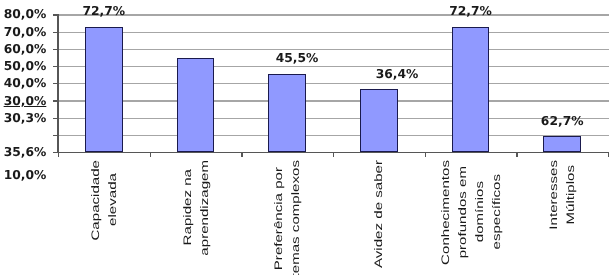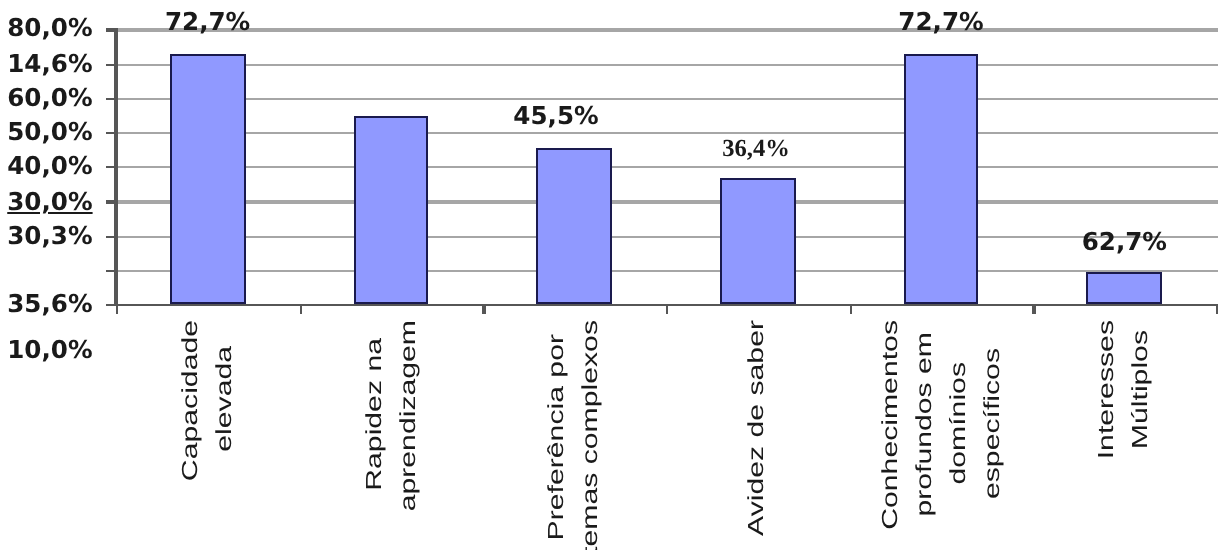--- a/index.html
+++ b/index.html
@@ -67,22 +67,22 @@
   <div class="layer" id="bar-layer">
       <div class="bar" style="left: 85.1px; top: 27px; width: 37.5px; height: 125px;"></div>
       <div class="bar" style="left: 176.8px; top: 58.3px; width: 37.5px; height: 93.7px;"></div>
       <div class="bar" style="left: 268.4px; top: 73.7px; width: 37.5px; height: 78.3px;"></div>
       <div class="bar" style="left: 360.1px; top: 89.4px; width: 37.5px; height: 62.6px;"></div>
       <div class="bar" style="left: 451.8px; top: 27px; width: 37.5px; height: 125px;"></div>
       <div class="bar" style="left: 543.4px; top: 136.3px; width: 37.5px; height: 15.7px;"></div>
     </div>
   <div class="layer" id="dlabel-layer">
       <div class="dlabel" style="left: 63.8px; top: 4.2px;">72,7%</div>
-      <div class="dlabel" style="left: 238px; top: 50.9px;">45,5%</div>
-      <div class="dlabel" style="left: 338px; top: 66.6px; font-family: Liberation Serif, serif;">36,4%</div>
+      <div class="dlabel" style="left: 257px; top: 50.9px;">45,5%</div>
+      <div class="dlabel" style="left: 357px; top: 66.6px;">36,4%</div>
       <div class="dlabel" style="left: 430.5px; top: 4.2px;">72,7%</div>
       <div class="dlabel" style="left: 522.2px; top: 113.5px;">62,7%</div>
     </div>
   <div class="layer" id="xlabel-layer">
       <div class="xlabel-wrap" style="left: 58.8px;">
         <span class="xlabel">Capacidade</span>
         <span class="xlabel">elevada</span>
       </div>
       <div class="xlabel-wrap" style="left: 150.5px;">
         <span class="xlabel">Rapidez na</span>
@@ -101,21 +101,21 @@
         <span class="xlabel">domínios</span>
         <span class="xlabel">específicos</span>
       </div>
       <div class="xlabel-wrap" style="left: 517.2px;">
         <span class="xlabel">Interesses</span>
         <span class="xlabel">Múltiplos</span>
       </div>
     </div>
   <div class="ylabels" id="ylabel-layer">
       <div class="ylabel" style="top: 8.4px;">80,0%</div>
-      <div class="ylabel" style="top: 25.6px;">14,6%</div>
+      <div class="ylabel" style="top: 25.6px;">70,0%</div>
       <div class="ylabel" style="top: 42.8px;">60,0%</div>
       <div class="ylabel" style="top: 60px;">50,0%</div>
       <div class="ylabel" style="top: 77.2px;">40,0%</div>
       <div class="ylabel" style="top: 95px; text-decoration: underline;">30,0%</div>
       <div class="ylabel" style="top: 111.6px;">30,3%</div>
       <div class="ylabel" style="top: 128.8px; margin-top: 40px;">10,0%</div>
       <div class="ylabel" style="top: 146px;">35,6%</div>
     </div>
   <div class="axis-y"></div>
   <div class="axis-x"></div>

